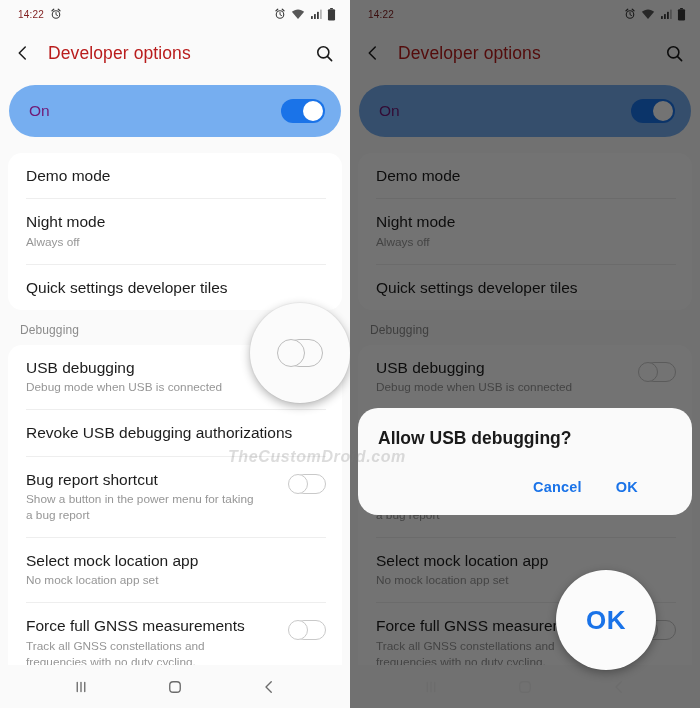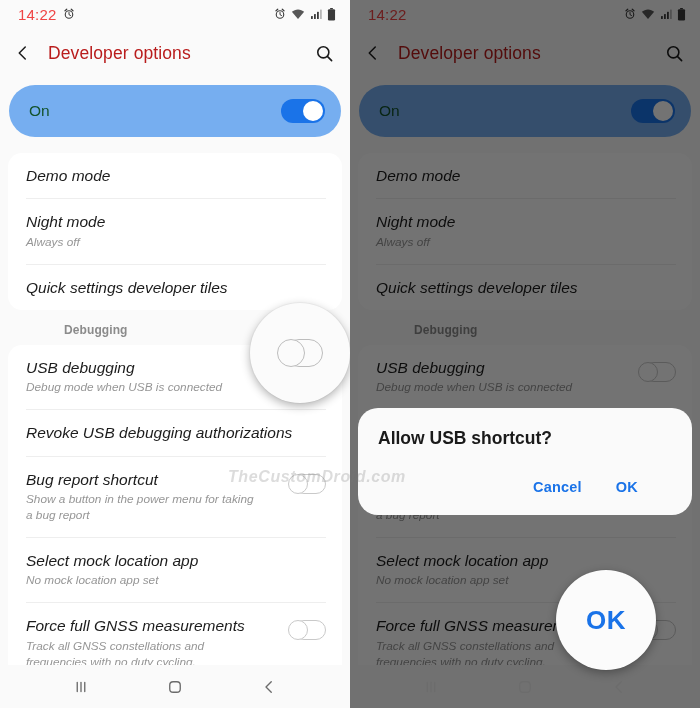--- a/index.html
+++ b/index.html
@@ -12,21 +12,21 @@
   .screens { position: relative; width: 700px; height: 708px; display: flex; }
   .phone { position: relative; width: 350px; height: 708px; overflow: hidden; background: #fafafa; }
   .phone.right { }
 
   
   .statusbar {
     height: 28px; display: flex; align-items: center;
     justify-content: space-between; padding: 0 14px 0 18px;
     background: #fafafa;
   }
-  .sb-time { font-size: 15px; color: #ef4444; letter-spacing: .2px; }
+  .sb-time { font-size: 10px; color: #7f1d1d; letter-spacing: .2px; }
   .sb-left { display: flex; align-items: center; gap: 6px; }
   .sb-right { display: flex; align-items: center; gap: 5px; }
   .sb-icon { display: block; }
 
   
   .appbar {
     height: 50px; display: flex; align-items: center;
     padding: 0 16px 0 14px; background: #fafafa;
   }
   .appbar .back { width: 26px; display:flex; align-items:center; justify-content:flex-start; cursor: pointer;}
@@ -36,43 +36,43 @@
   }
   .appbar .search { width: 26px; display:flex; align-items:center; justify-content:flex-end; cursor:pointer;}
 
   
   .master {
     margin: 7px 9px 0 9px; height: 52px; border-radius: 26px;
     background: #76aef0;
     display: flex; align-items: center; justify-content: space-between;
     padding: 0 16px 0 20px;
   }
-  .master-label { font-size: 15.5px; color: #14532d; }
+  .master-label { font-size: 15.5px; color: #701a75; }
   .switch-on {
     width: 44px; height: 24px; border-radius: 12px;
     background: #1a73e8; position: relative; flex: none;
   }
   .switch-on::after {
     content:""; position:absolute; right:2px; top:2px;
     width:20px; height:20px; border-radius:50%; background:#ffffff;
   }
 
   
   .card {
     margin: 13px 8px 0 8px; background: #ffffff;
-    border-radius: 14px; overflow: hidden; font-style: italic;
+    border-radius: 14px; overflow: hidden;
   }
   .row { padding: 13px 16px 13px 18px; position: relative; display:flex; align-items:flex-start;}
   .row .texts { flex: 1; min-width: 0; }
   .row .t1 { font-size: 15.5px; color: #1c1c1c; line-height: 1.25; }
   .row .t2 { font-size: 11.8px; color: #969696; margin-top: 3px; line-height: 1.35; }
   .divider { height: 1px; background: #eeeeee; margin: 0 16px 0 18px; }
   .section-head {
-    font-size: 12px; color: #8b8b8b; font-weight: bold;
-    padding: 13px 0 8px 20px; letter-spacing: .1px; margin-left: 44px;
+    font-size: 12px; color: #8b8b8b; font-weight: normal;
+    padding: 13px 0 8px 20px; letter-spacing: .1px;
   }
   .sw-off {
     width: 38px; height: 20px; flex: none; margin-top: 4px; margin-left: 10px;
     position: relative;
   }
   .sw-off .track {
     position:absolute; right:0; top:0; width:32px; height:20px;
     border:1.4px solid #c9c9c9; border-radius:10px; background:#ffffff;
   }
   .sw-off .knob {
@@ -120,21 +120,21 @@
     border:1.6px solid #bdbdbd; border-radius:14px; background:#fbfbfb;
   }
   .spot-sw .knob {
     position:absolute; left:0; top:0; width:28px; height:28px;
     border:1.6px solid #bdbdbd; border-radius:50%; background:#fbfbfb;
   }
   .spot-ok { font-size: 26px; color:#1a73e8; font-weight:bold; letter-spacing:.5px;}
 
   
   .watermark {
-    position:absolute; left: 228px; top: 468px; z-index: 35;
+    position:absolute; left: 228px; top: 448px; z-index: 35;
     font-size: 16px; font-style: italic; font-weight:bold;
     color: rgba(120,120,120,.26); letter-spacing: .6px;
     white-space: nowrap; pointer-events:none;
     font-family: "Liberation Sans", sans-serif;
   }
 </style>
 </head>
 <body>
 
 <div class="screens">
@@ -432,21 +432,21 @@
       <div class="nav-btn">
         <svg width="18" height="18" viewBox="0 0 24 24" fill="none" stroke="#efefef" stroke-width="1.8" stroke-linecap="round" stroke-linejoin="round">
             <polyline points="15 5 8 12 15 19"></polyline>
           </svg>
       </div>
     </div>
 
     <div class="scrim"></div>
 
     <div class="dialog">
-      <div class="dlg-title">Allow USB shortcut?</div>
+      <div class="dlg-title">Allow USB debugging?</div>
       <div class="dlg-actions">
         <span class="dlg-btn">Cancel</span>
         <span class="dlg-btn" style="padding-right:28px">OK</span>
       </div>
     </div>
 
     <div class="spot" style="left:206px; top:570px; width:100px; height:100px;">
       <span class="spot-ok">OK</span>
     </div>
   </div>

